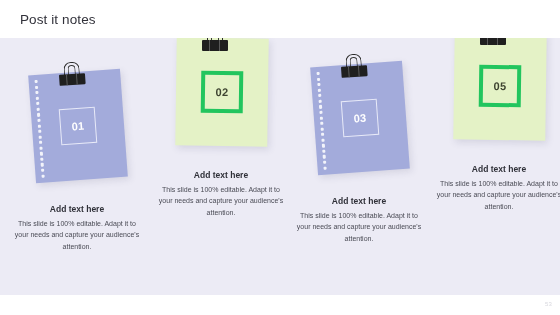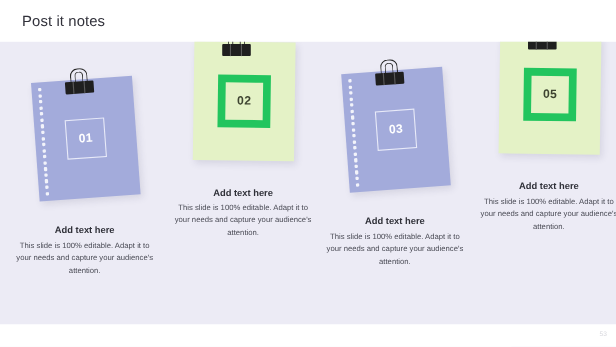--- a/index.html
+++ b/index.html
@@ -137,21 +137,21 @@
     justify-content: center;
     font-size: 11px;
     font-weight: bold;
     letter-spacing: 0.3px;
   }
   .badge.light {
     border: 1px solid #e8eaf8;
     color: #ffffff;
   }
   .badge.dark {
-    border: 7px solid #22c55e;
+    border: 4px solid #22c55e;
     color: #3e4431;
   }
 
   
   .clip {
     position: absolute;
     width: 26px;
     height: 26px;
     z-index: 5;
   }

